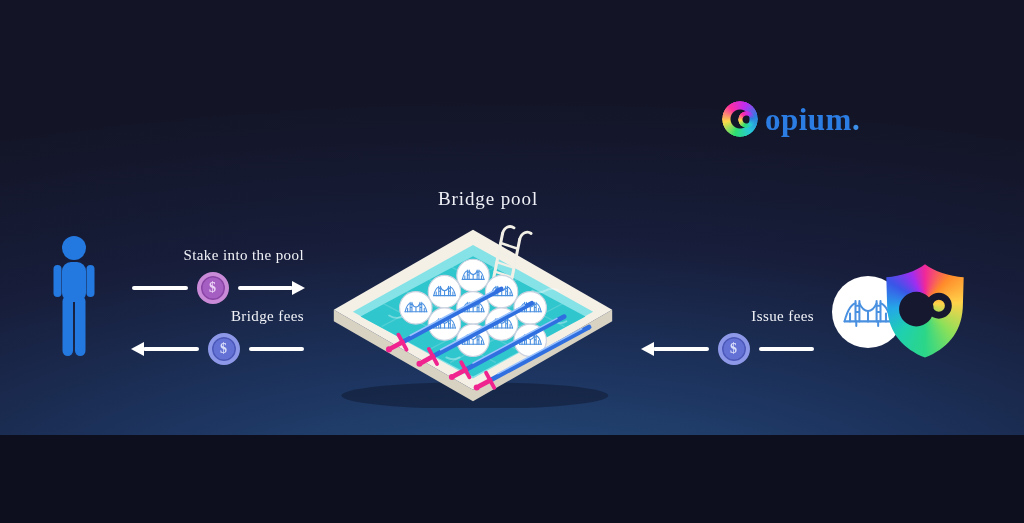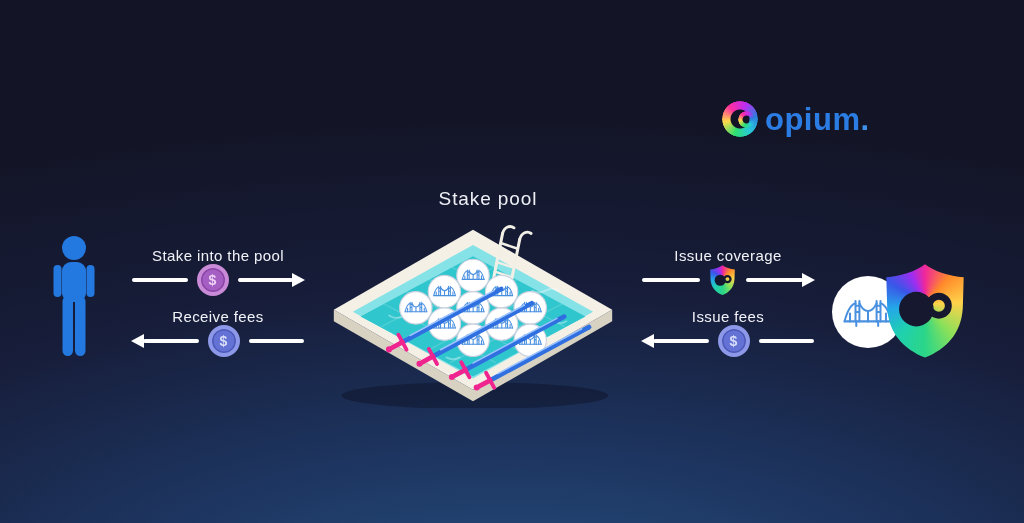--- a/index.html
+++ b/index.html
@@ -1,18 +1,18 @@
 <!DOCTYPE html>
 <html><head>
 <meta charset="utf-8">
 <style>
   html,body{margin:0;padding:0;background:#0d0f1e;}
   .canvas{
-    position:relative;width:1024px;height:523px;overflow:hidden;
-    font-family:Liberation Sans, sans-serif;
+    position:relative;width:1024px;height:435px;overflow:hidden;
+    font-family:Liberation Serif, serif;
     background:radial-gradient(120% 95% at 50% 118%, #27507f 0%, #1d3560 34%, #171d3a 66%, #131527 100%);
   }
   
   .brand{position:absolute;left:722px;top:98px;height:44px;display:flex;align-items:center;}
   .brand-mark{position:relative;width:38px;height:38px;margin-right:5px;}
   .ring{
     position:absolute;border-radius:50%;
     background:conic-gradient(from 200deg,#2ee06e,#ffd94a,#ff2da0,#c02df0,#2e7de0,#28c8d8,#2ee06e);
   }
   .ring-big{left:0;top:0;width:36px;height:36px;
@@ -27,21 +27,21 @@
     font-size:29px;font-weight:500;letter-spacing:.8px;
     background:linear-gradient(90deg,#28bcd8 0%,#35d49a 55%,#4ade80 100%);
     -webkit-background-clip:text;background-clip:text;color:transparent;
   }
   
   .pool-title{position:absolute;left:388px;top:188px;width:200px;text-align:center;
     font-size:19px;font-weight:500;color:#eef0f6;letter-spacing:.9px;}
   
   .person{position:absolute;left:46px;top:236px;}
   
-  .flow{position:absolute;width:172px;display:flex;flex-direction:column;align-items:center;}
+  .flow{position:absolute;width:172px;display:flex;flex-direction:column;align-items:flex-end;gap:8px;}
   .flow-label{font-size:15px;font-weight:500;color:#f2f3f8;letter-spacing:.4px;white-space:nowrap;}
   .flow-arrow{display:flex;align-items:center;width:100%;height:32px;gap:9px;}
   .seg{flex:1;height:4px;background:#ffffff;border-radius:2px;position:relative;}
   .seg.head-right{margin-right:11px;}
   .seg.head-right::after{content:"";position:absolute;right:-12px;top:-5px;width:0;height:0;
     border-top:7px solid transparent;border-bottom:7px solid transparent;border-left:13px solid #fff;}
   .seg.head-left{margin-left:11px;}
   .seg.head-left::before{content:"";position:absolute;left:-12px;top:-5px;width:0;height:0;
     border-top:7px solid transparent;border-bottom:7px solid transparent;border-right:13px solid #fff;}
   .coin{width:24px;height:24px;border-radius:50%;flex:0 0 auto;display:flex;align-items:center;
@@ -74,21 +74,21 @@
 
   <div class="brand">
     <div class="brand-mark">
       <div class="ring ring-big"></div>
       <div class="ring ring-small"></div>
     </div>
     <span class="brand-word">opium</span>
     <span class="brand-dot">.</span>
   </div>
 
-  <div class="pool-title">Stake pool</div>
+  <div class="pool-title">Bridge pool</div>
 
   <div class="person">
     <svg width="56" height="126" viewBox="0 0 56 126">
       <circle cx="28" cy="12" r="12" fill="#2479e0"></circle>
       <rect x="16" y="26" width="24" height="40" rx="9" fill="#2479e0"></rect>
       <rect x="7.5" y="29" width="8" height="32" rx="4" fill="#2479e0"></rect>
       <rect x="40.5" y="29" width="8" height="32" rx="4" fill="#2479e0"></rect>
       <rect x="16.5" y="60" width="10.5" height="60" rx="5.2" fill="#2479e0"></rect>
       <rect x="29" y="60" width="10.5" height="60" rx="5.2" fill="#2479e0"></rect>
     </svg>
@@ -97,40 +97,28 @@
   <div class="flow" style="left:132px;top:247px;">
     <div class="flow-label">Stake into the pool</div>
     <div class="flow-arrow">
       <span class="seg"></span>
       <span class="coin coin-purple">$</span>
       <span class="seg head-right"></span>
     </div>
   </div>
 
   <div class="flow" style="left:132px;top:308px;">
-    <div class="flow-label">Receive fees</div>
+    <div class="flow-label">Bridge fees</div>
     <div class="flow-arrow">
       <span class="seg head-left"></span>
       <span class="coin coin-indigo">$</span>
       <span class="seg"></span>
     </div>
   </div>
 
-  <div class="flow" style="left:642px;top:247px;">
-    <div class="flow-label">Issue coverage</div>
-    <div class="flow-arrow">
-      <span class="seg"></span>
-      <span class="shield shield-small">
-        <svg class="glyph" viewBox="0 0 100 118">
-          <path fill="#161830" d="M60,58 A20,20 0 1 1 20,58 A20,20 0 1 1 60,58 Z M81,54 A15,15 0 1 1 51,54 A15,15 0 1 1 81,54 Z M73,54 A7,7 0 1 0 59,54 A7,7 0 1 0 73,54 Z"></path>
-        </svg>
-      </span>
-      <span class="seg head-right"></span>
-    </div>
-  </div>
 
   <div class="flow" style="left:642px;top:308px;">
     <div class="flow-label">Issue fees</div>
     <div class="flow-arrow">
       <span class="seg head-left"></span>
       <span class="coin coin-indigo">$</span>
       <span class="seg"></span>
     </div>
   </div>
 

